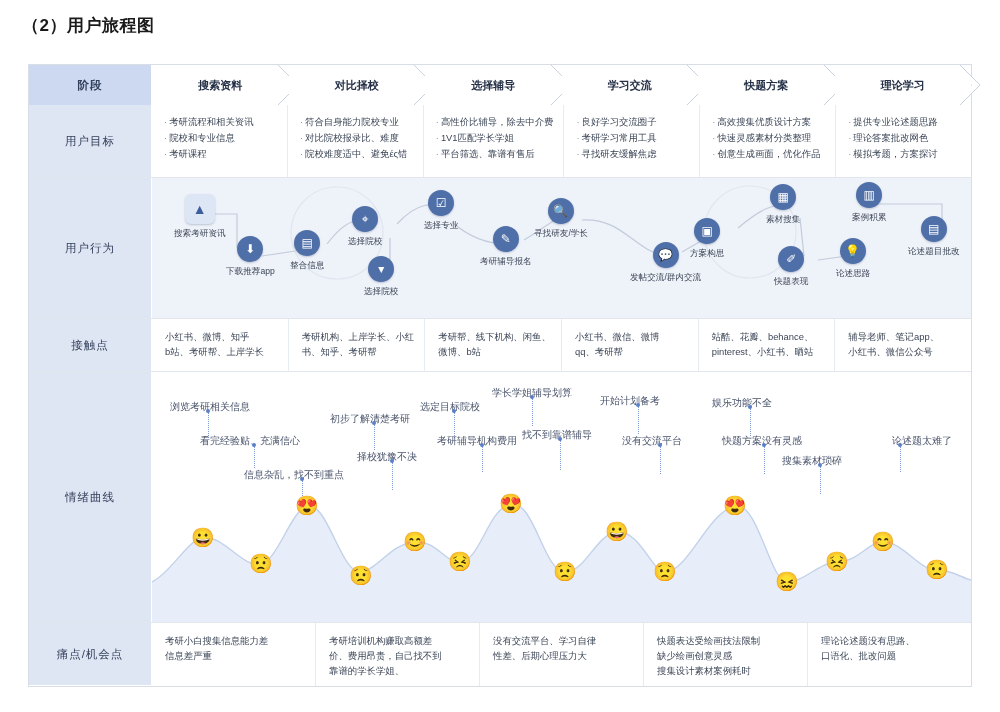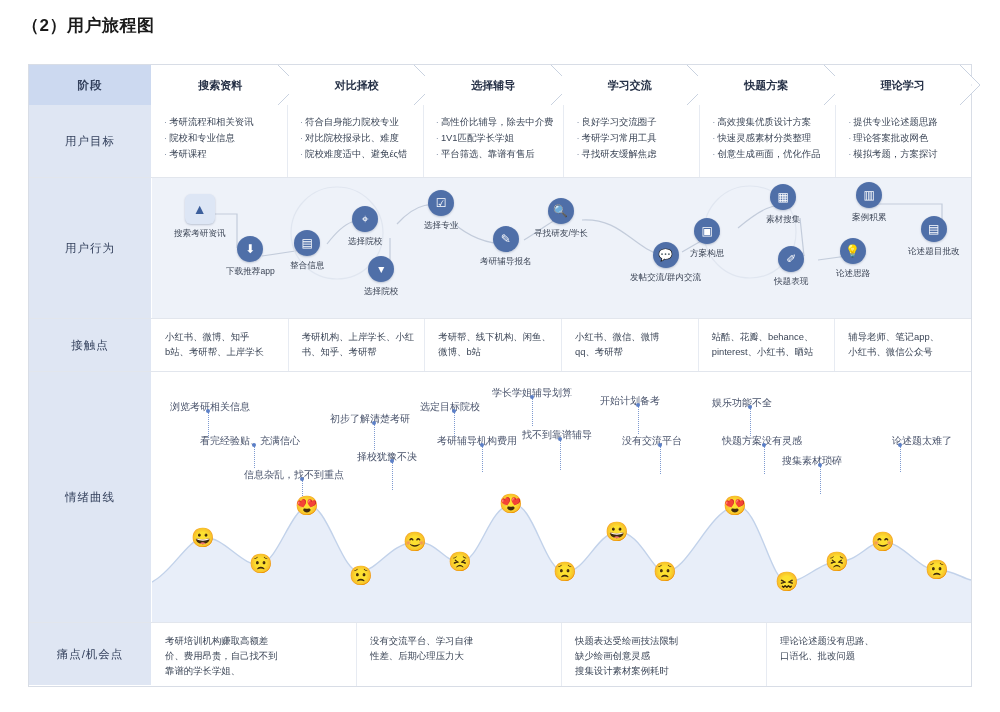--- a/index.html
+++ b/index.html
@@ -441,20 +441,24 @@
             <div class="emoji" style="left: 718px; top: 156px;">😊</div>
             <div class="emoji" style="left: 772px; top: 184px;">😟</div>
           </div>
       </div>
     </div>
 
     <div class="row pain-row">
       <div class="rowlabel">痛点/机会点</div>
       <div class="cells">
         <div class="pain-cell">
+          <div class="pline">考研小白搜集信息能力差</div>
+          <div class="pline">信息差严重</div>
+        </div>
+        <div class="pain-cell">
           <div class="pline">考研培训机构赚取高额差</div>
           <div class="pline">价、费用昂贵，自己找不到</div>
           <div class="pline">靠谱的学长学姐、</div>
         </div>
         <div class="pain-cell">
           <div class="pline">没有交流平台、学习自律</div>
           <div class="pline">性差、后期心理压力大</div>
         </div>
         <div class="pain-cell">
           <div class="pline">快题表达受绘画技法限制</div>

